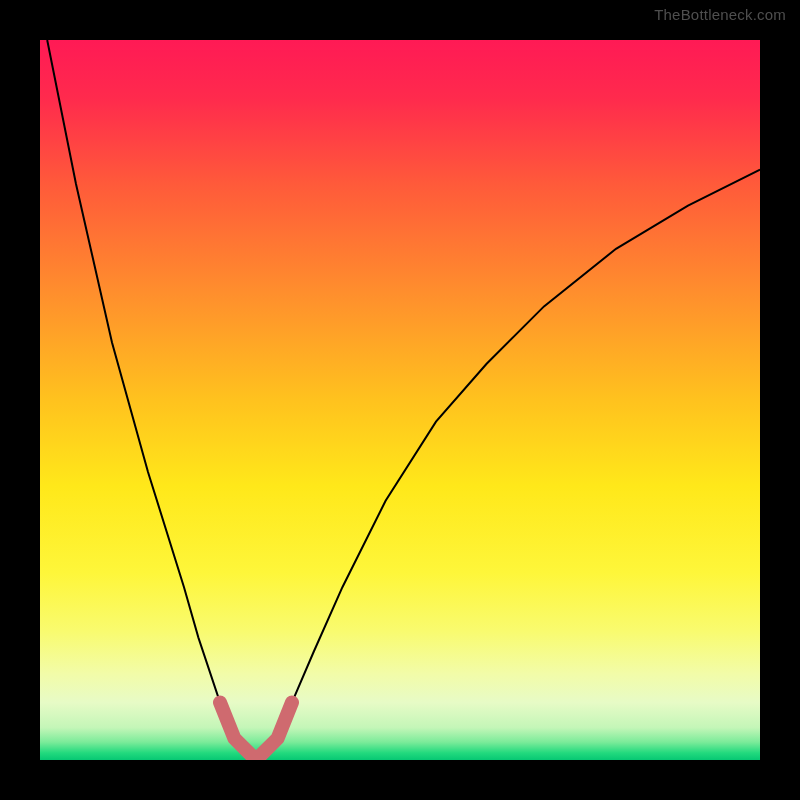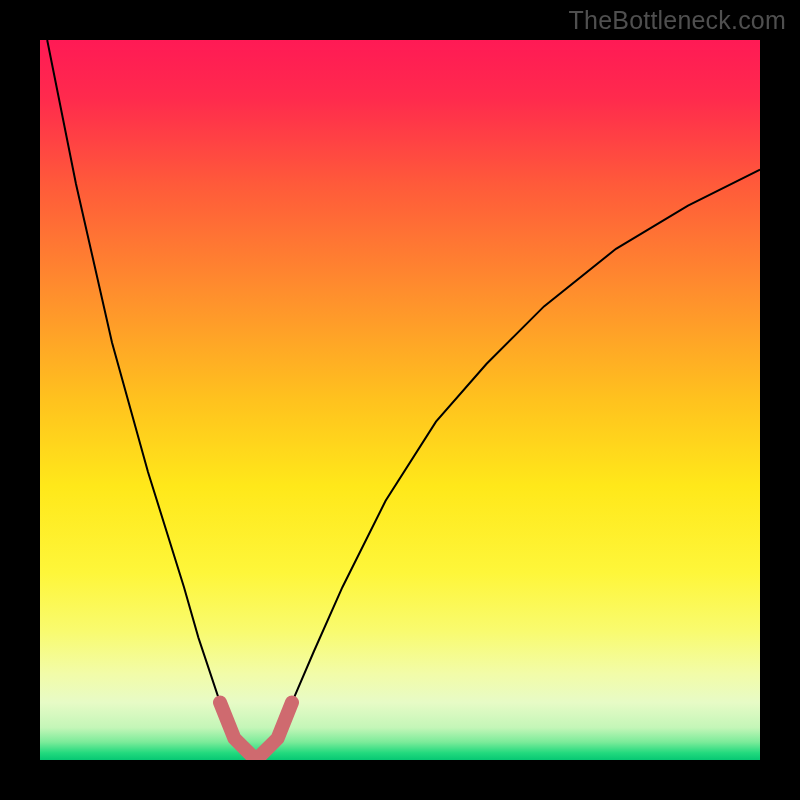--- a/index.html
+++ b/index.html
@@ -27,21 +27,21 @@
   }
   .gradient {
     position: absolute;
     left: 0; top: 0; width: 100%; height: 100%;
   }
   .watermark {
     position: absolute;
     top: 6px;
     right: 14px;
     color: #4f4f4f;
-    font-size: 25px;
+    font-size: 15px;
     letter-spacing: 0.2px;
     font-weight: 500;
     user-select: none;
   }
   svg.curves {
     position: absolute;
     left: 0; top: 0;
     width: 100%; height: 100%;
     overflow: visible;
   }

